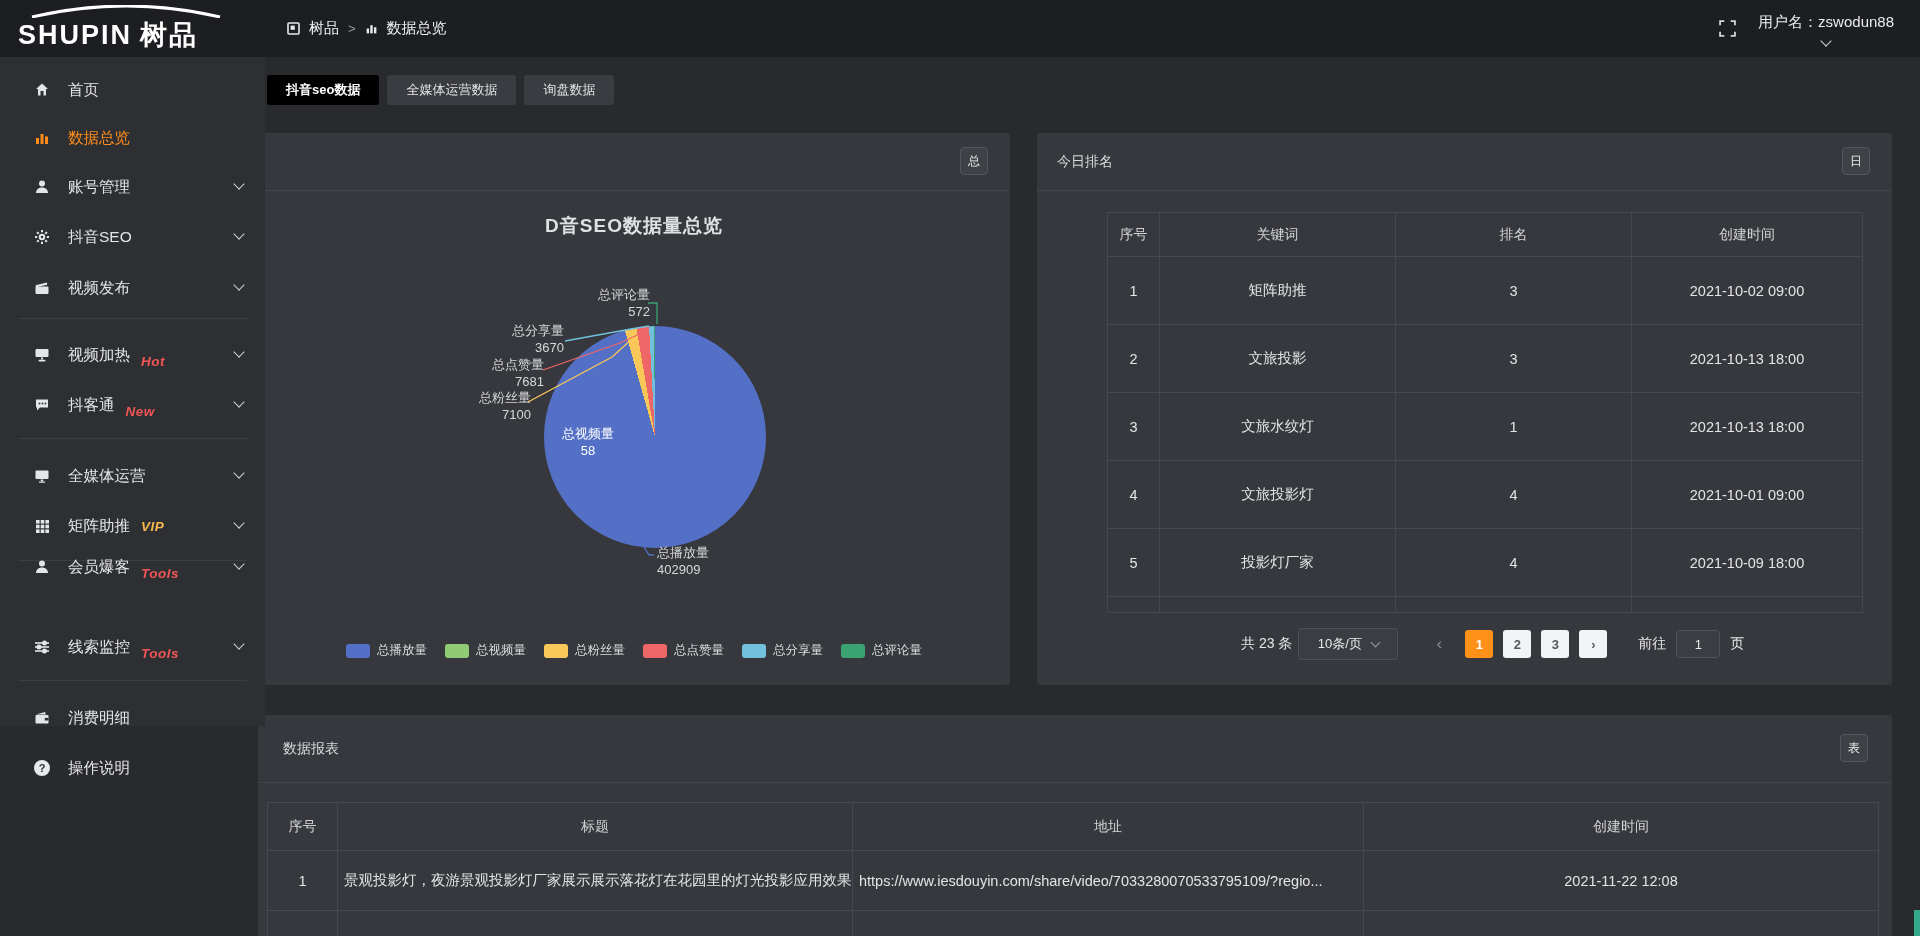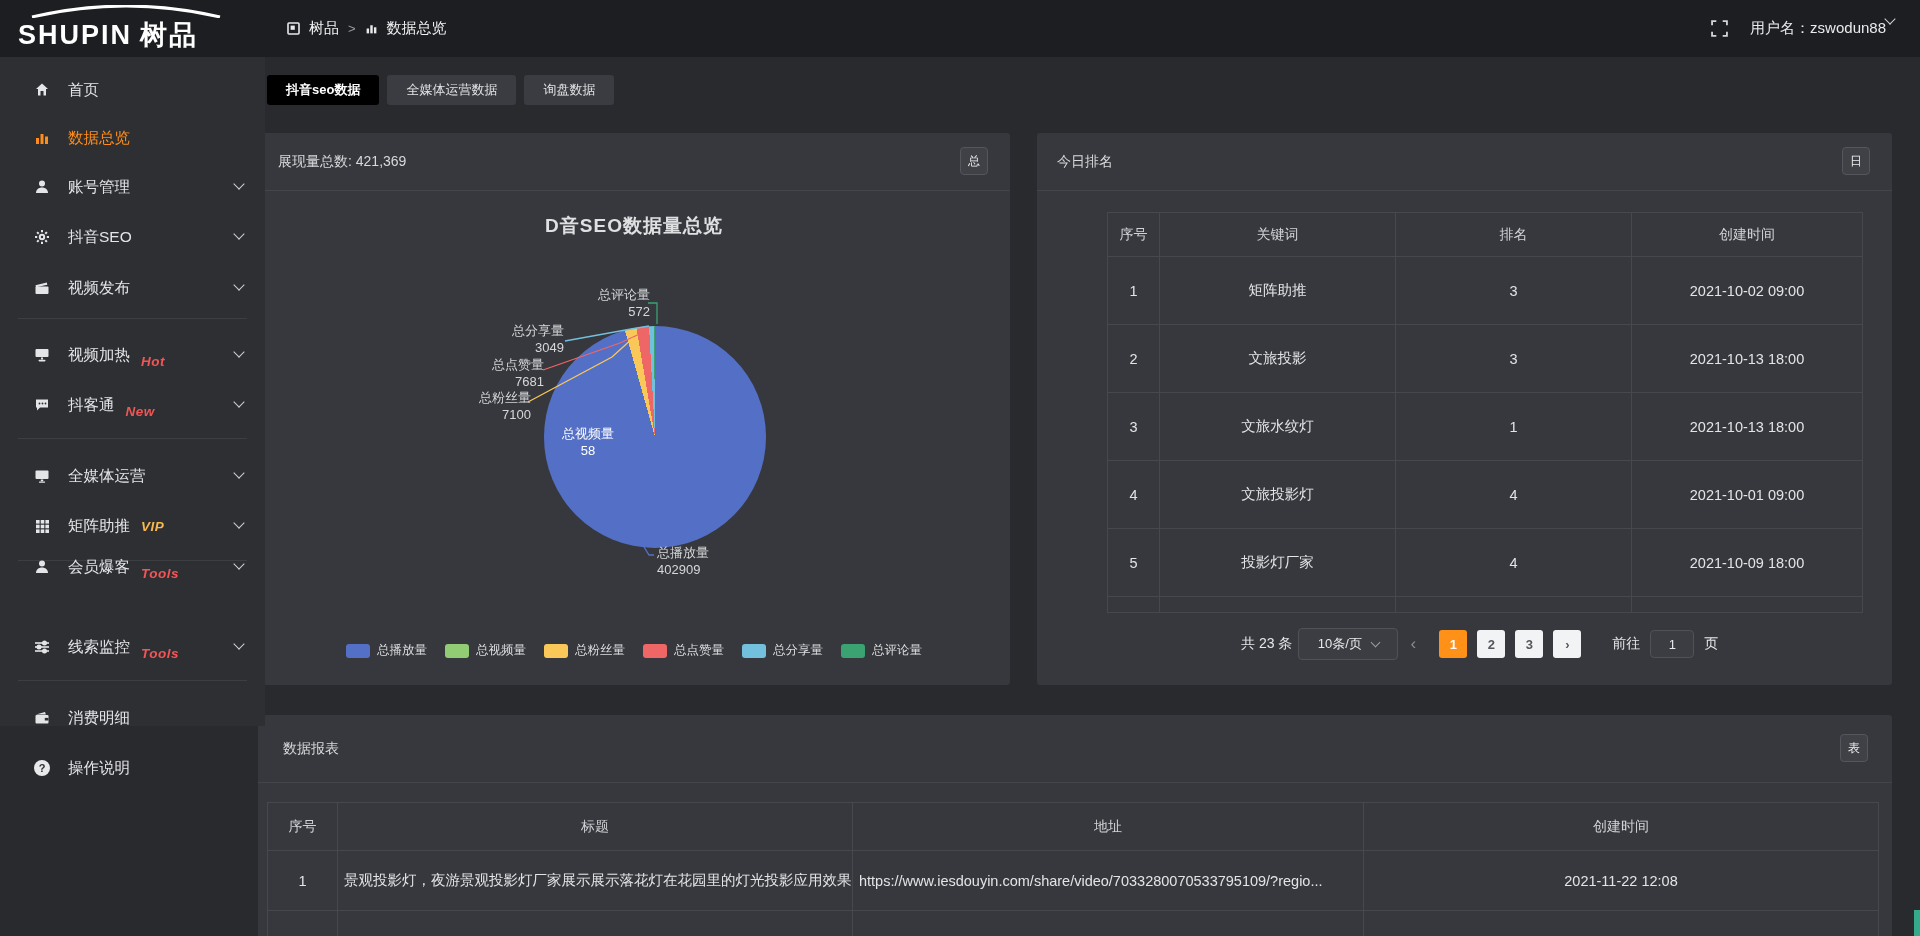--- a/index.html
+++ b/index.html
@@ -10,21 +10,21 @@
   .topbar{position:absolute;left:0;top:0;width:1920px;height:57px;background:#1c1e21;z-index:20;}
   .logo{position:absolute;left:18px;top:5px;width:215px;cursor:pointer;}
   .logo svg{display:block;margin:0 auto;}
   .logo-text{display:flex;align-items:baseline;gap:8px;margin-top:-1px;color:#fff;
              font-size:27px;font-weight:bold;letter-spacing:2px;white-space:nowrap;}
   .breadcrumb{position:absolute;left:287px;top:0;height:57px;display:flex;align-items:center;gap:9px;font-size:15px;color:#f0f1f2;}
   .bc-sep{color:#9a9ca0;font-size:13px;}
   .bc-ico{display:flex;align-items:center;color:#e8e9ea;}
   .topbar-right{position:absolute;right:26px;top:0;height:57px;display:flex;align-items:center;gap:22px;}
   .fs-ico{display:flex;align-items:center;color:#d4d5d7;cursor:pointer;}
-  .user-box{display:flex;font-size:15px;color:#e9eaec;cursor:pointer;}
+  .user-box{display:flex;align-items:center;gap:9px;font-size:15px;color:#e9eaec;cursor:pointer;flex-direction:column;}
   .chev{display:inline-block;width:7px;height:7px;border-right:1.6px solid #cfd0d3;border-bottom:1.6px solid #cfd0d3;transform:rotate(45deg);margin-top:-4px;}
 
   
   .sidebar{position:absolute;left:0;top:57px;width:265px;height:669px;background:#2d2f33;z-index:10;}
   .s-item{position:absolute;left:0;width:265px;height:40px;display:flex;align-items:center;
           padding-left:33px;box-sizing:border-box;font-size:15.5px;color:#e4e5e7;cursor:pointer;}
   .s-item.active{color:#ff8d1a;}
   .s-icon{width:18px;display:flex;justify-content:center;margin-right:17px;}
   .s-icon svg{display:block;}
   .s-badge{margin-left:11px;font-size:13.5px;font-style:italic;font-weight:bold;letter-spacing:.5px;}
@@ -78,21 +78,21 @@
   .report-table thead tr{height:48px;}
   .report-table tbody tr{height:60px;}
   .cell-left{text-align:left !important;padding:0 6px;}
   .url-link{color:#ff8c2e;cursor:pointer;}
 
   
   .pager{position:absolute;left:204px;top:495px;height:32px;display:flex;align-items:center;font-size:14px;color:#e6e7e9;}
   .pg-total{margin-right:6px;}
   .pg-select{width:100px;height:32px;background:#3b3d42;border:1px solid #505258;border-radius:4px;
              display:flex;align-items:center;justify-content:center;gap:10px;font-size:13px;
-             color:#e7e8ea;cursor:pointer;box-sizing:border-box;}
+             color:#e7e8ea;margin-right:26px;cursor:pointer;box-sizing:border-box;}
   .pg-select .chev{width:6px;height:6px;border-color:#9a9ca0;}
   .pg-prev{width:30px;height:28px;display:flex;align-items:center;justify-content:center;
            color:#8a8c90;font-size:17px;cursor:pointer;margin-right:6px;}
   .pg-num{width:28px;height:28px;border-radius:3px;background:#f2f3f5;color:#55575c;font-weight:bold;
           font-size:13px;display:flex;align-items:center;justify-content:center;margin:0 5px;cursor:pointer;}
   .pg-num.active{background:#ff9018;color:#fff;}
   .pg-next{background:#f2f3f5;color:#55575c;}
   .pg-goto{margin-left:26px;}
   .goto-input{width:44px;height:28px;background:#3b3d42;border:1px solid #505258;border-radius:4px;
               color:#e7e8ea;text-align:center;font-size:13px;margin:0 10px;box-sizing:border-box;outline:none;}
@@ -326,21 +326,20 @@
 </div>
 
 <div class="tabs">
   <div class="tab active">抖音seo数据</div>
   <div class="tab">全媒体运营数据</div>
   <div class="tab">询盘数据</div>
 </div>
 
 <div class="card card-chart">
   <div class="card-head h57">
-    <span class="card-title">展现量总数: 421,369</span>
     <span class="corner-btn">总</span>
   </div>
   <div class="chart-title">D音SEO数据量总览</div>
   <div class="pie" style="background: conic-gradient(rgb(84, 112, 198) 0deg, rgb(84, 112, 198) 344.23deg, rgb(145, 204, 117) 344.23deg, rgb(145, 204, 117) 344.28deg, rgb(250, 200, 88) 344.28deg, rgb(250, 200, 88) 350.34deg, rgb(238, 102, 102) 350.34deg, rgb(238, 102, 102) 356.91deg, rgb(115, 192, 222) 356.91deg, rgb(115, 192, 222) 359.51deg, rgb(59, 162, 114) 359.51deg, rgb(59, 162, 114) 360deg);"></div>
   <svg class="leaders" width="752" height="552" viewBox="0 0 752 552">
     <polyline points="390,170 399,170 399,191" fill="none" stroke="#3ba272" stroke-width="1.3"></polyline>
     <polyline points="307,208 373,196 391,193" fill="none" stroke="#73c0de" stroke-width="1.3"></polyline>
     <polyline points="285,237 362,210 386,199" fill="none" stroke="#ee6666" stroke-width="1.3"></polyline>
     <polyline points="270,269 354,224 375,205" fill="none" stroke="#fac858" stroke-width="1.3"></polyline>
     <polyline points="383,409 391,422 396,422" fill="none" stroke="#5470c6" stroke-width="1.3"></polyline>
@@ -382,21 +381,21 @@
     <div class="pie-label" style="left: 195px; top: 256px; width: 78px; text-align: right;">
       <div>总粉丝量</div>
       <div>7100</div>
     </div>
     <div class="pie-label" style="left: 208px; top: 223px; width: 78px; text-align: right;">
       <div>总点赞量</div>
       <div>7681</div>
     </div>
     <div class="pie-label" style="left: 228px; top: 189px; width: 78px; text-align: right;">
       <div>总分享量</div>
-      <div>3049</div>
+      <div>3670</div>
     </div>
     <div class="pie-label" style="left: 300px; top: 153px; width: 92px; text-align: right;">
       <div>总评论量</div>
       <div>572</div>
     </div>
   </div>
 
 <div class="card card-rank">
   <div class="card-head h57">
     <span class="card-title">今日排名</span>

